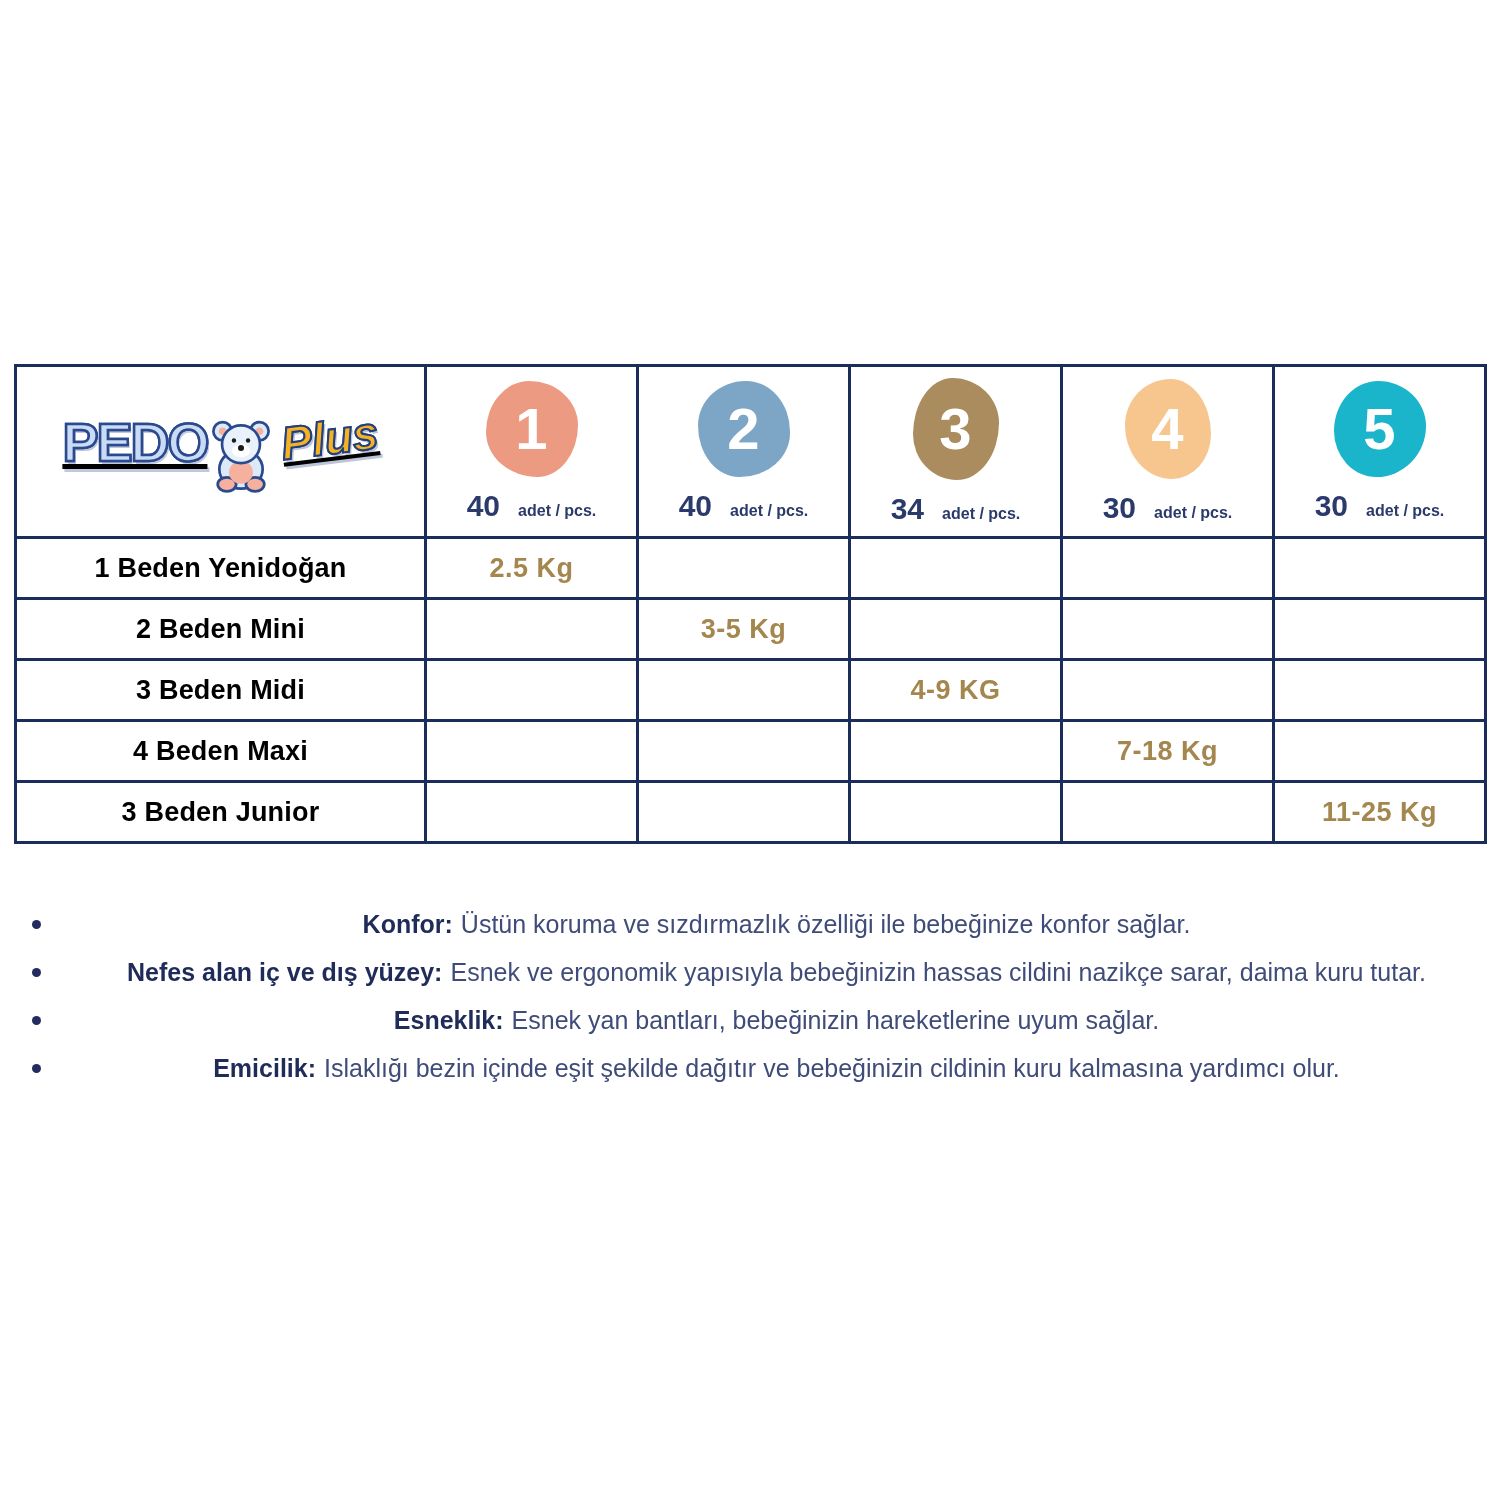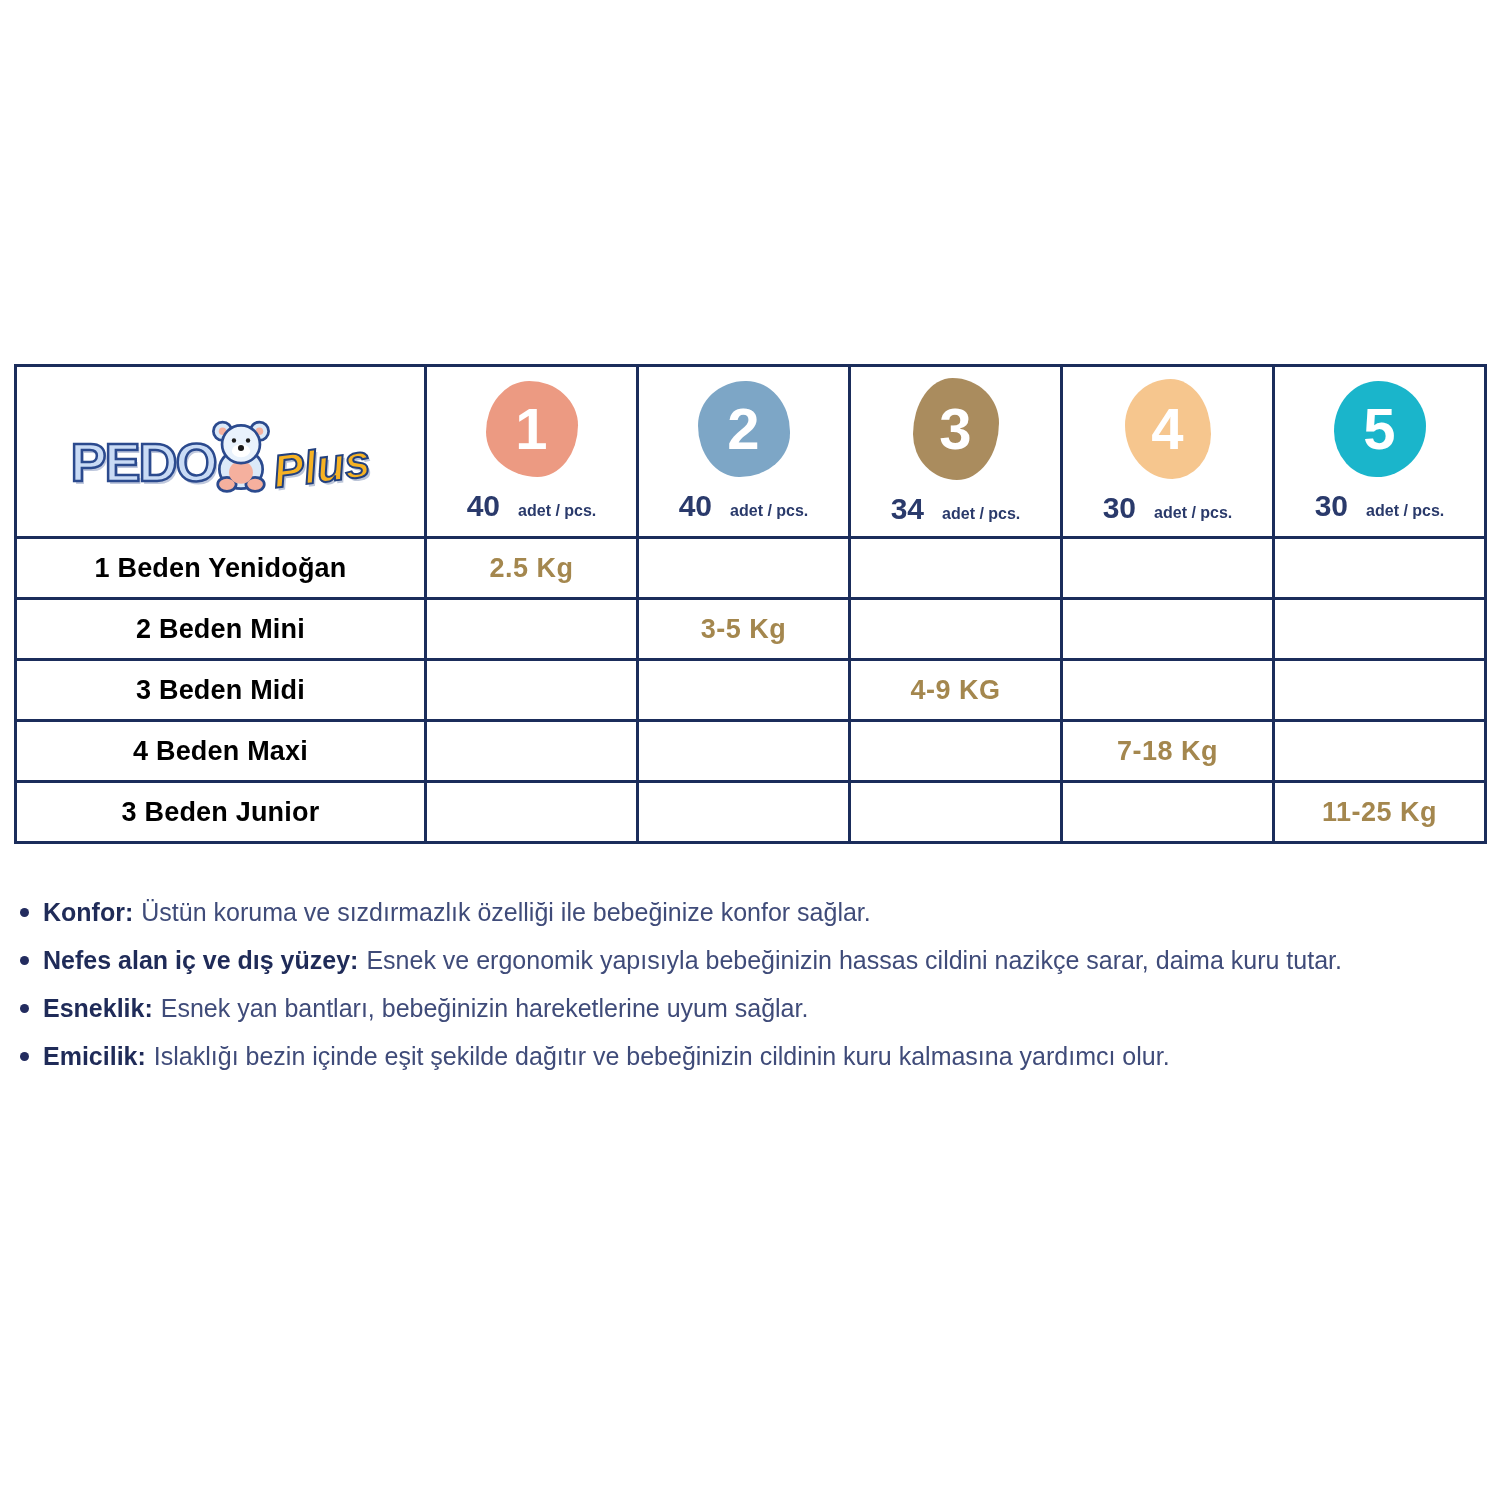--- a/index.html
+++ b/index.html
@@ -22,21 +22,21 @@
   tr.data-row td{height:58px;}
   td.row-label{
     text-align:left;padding-left:24px;
     font-size:27px;font-weight:bold;color:#000000;letter-spacing:.2px;
   }
   td.weight-cell{
     font-size:27px;font-weight:bold;color:#a4874e;letter-spacing:.5px;
   }
 
   
-  .brand-logo{display:flex;align-items:flex-end;justify-content:center;gap:2px;}
+  .brand-logo{display:flex;align-items:flex-start;justify-content:center;gap:10px;text-decoration:underline;}
   .pedo-wordmark{
     font-size:54px;font-weight:900;letter-spacing:-2px;color:#c9dbf5;
     -webkit-text-stroke:2.5px #2b4a8e;
     text-shadow:2px 3px 0 rgba(43,74,142,.30);
   }
   .bear{margin:0 -8px 0 -12px;position:relative;top:4px;}
   .plus-wordmark{
     font-size:46px;font-weight:900;font-style:italic;color:#f6b223;
     -webkit-text-stroke:2px #22407e;
     transform:rotate(-7deg);display:inline-block;margin-left:2px;
@@ -52,21 +52,21 @@
   }
   .b2{border-radius:52% 48% 55% 45% / 47% 53% 46% 54%;}
   .b3{border-radius:46% 54% 49% 51% / 55% 44% 56% 45%;width:86px;height:102px;}
   .b4{border-radius:53% 47% 45% 55% / 46% 55% 45% 54%;width:86px;height:100px;}
   .b5{border-radius:48% 52% 54% 46% / 52% 47% 53% 48%;}
   .pack-count{margin-top:12px;color:#2a3a6b;white-space:nowrap;}
   .count-num{font-size:30px;font-weight:bold;}
   .count-unit{font-size:16px;font-weight:bold;margin-left:18px;}
 
   
-  .features{position:absolute;left:16px;top:898px;width:1470px;list-style:none;margin:0;padding:0;}
+  .features{position:absolute;left:16px;top:898px;width:1470px;list-style:none;margin:12px;padding:0;text-align:center;}
   .feature-item{position:relative;padding-left:27px;margin-bottom:19px;
     font-size:25px;color:#3f4b79;line-height:29px;}
   .bullet-dot{position:absolute;left:4px;top:10px;width:9px;height:9px;border-radius:50%;background:#232c5f;}
   .feature-title{font-weight:bold;color:#1f2b58;margin-right:8px;}
 </style>
 </head>
 <body>
 
 <div class="sheet">
 

